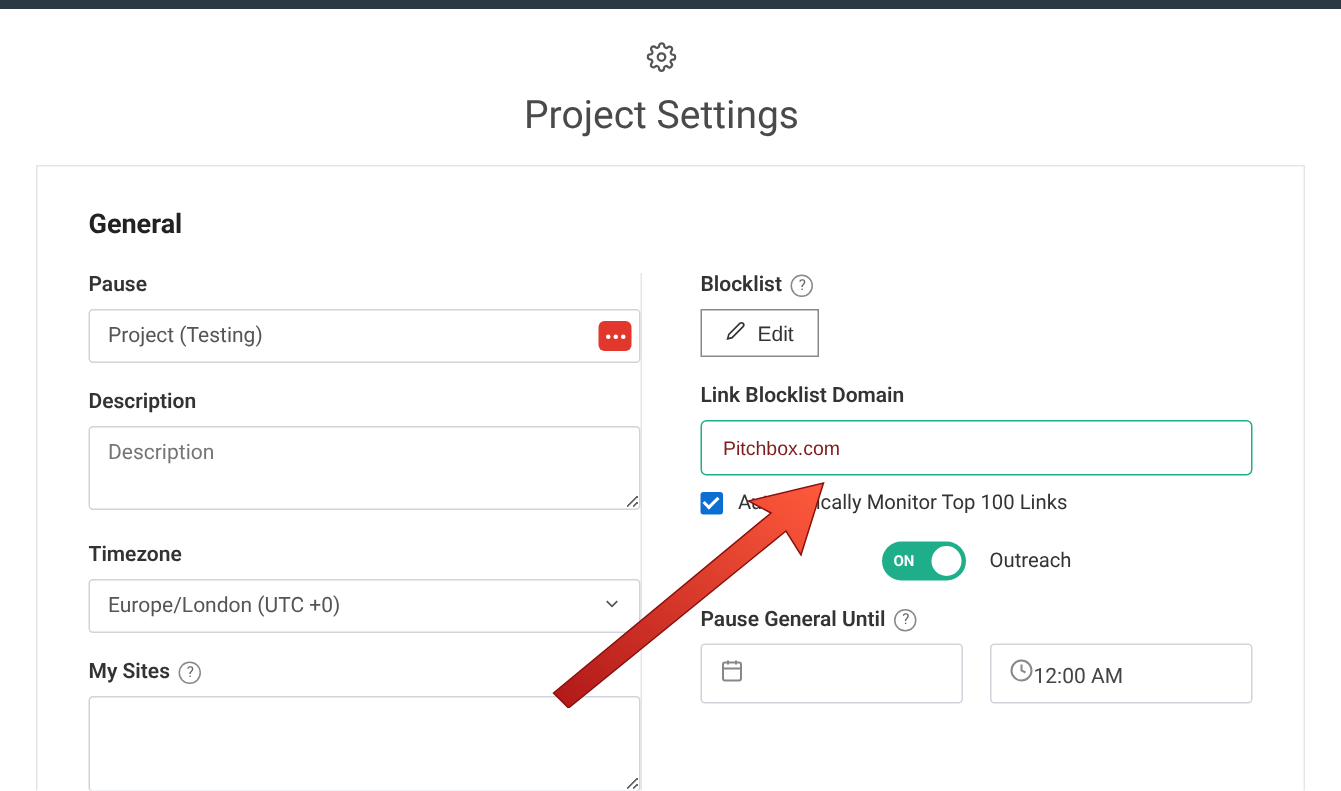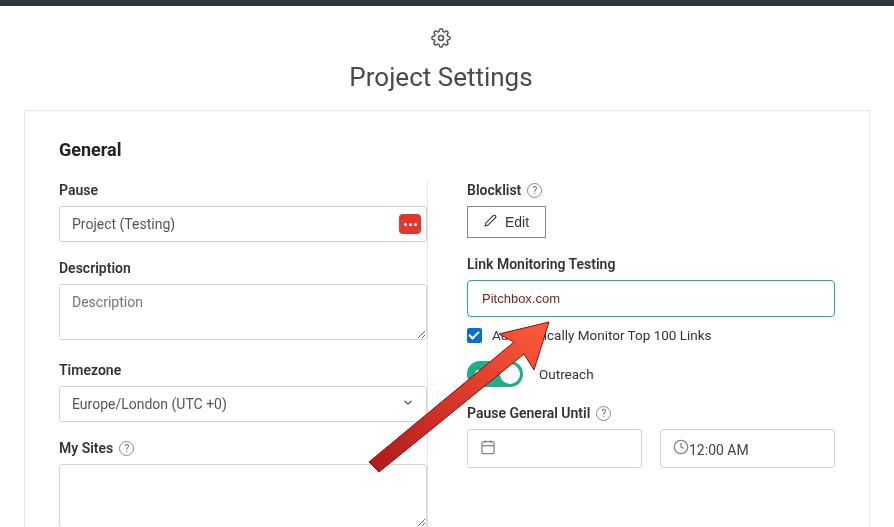--- a/index.html
+++ b/index.html
@@ -162,20 +162,21 @@
     border-width: 0 2px 2px 0;
     transform: rotate(45deg);
   }
   .toggle-row {
     display: flex;
     align-items: center;
     gap: 16px;
     margin-top: 18px;
     font-size: 13.5px;
     color: #333;
+    justify-content: center;
   }
   .toggle {
     width: 56px;
     height: 26px;
     background: #1eae8a;
     border-radius: 13px;
     position: relative;
     display: flex;
     align-items: center;
     padding-left: 8px;
@@ -287,21 +288,21 @@
           <span>
             <svg width="13" height="13" viewBox="0 0 24 24" fill="none" stroke="currentColor" stroke-width="2">
                 <path d="M17 3a2.8 2.8 0 0 1 4 4L7.5 20.5 2 22l1.5-5.5L17 3z"></path>
               </svg>
           </span>
           <span>Edit</span>
         </button>
       </div>
 
       <div class="field">
-        <div class="label">Link Monitoring Testing</div>
+        <div class="label">Link Blocklist Domain</div>
         <input class="monitor-input" style="width: 100%;" value="Pitchbox.com">
         <div class="checkbox-row">
           <input type="checkbox" class="checkbox" checked="" style="">
           <span>Automatically Monitor Top 100 Links</span>
         </div>
         <div class="toggle-row">
           <div class="toggle">
             <span>ON</span>
           </div>
           <span>Outreach</span>

